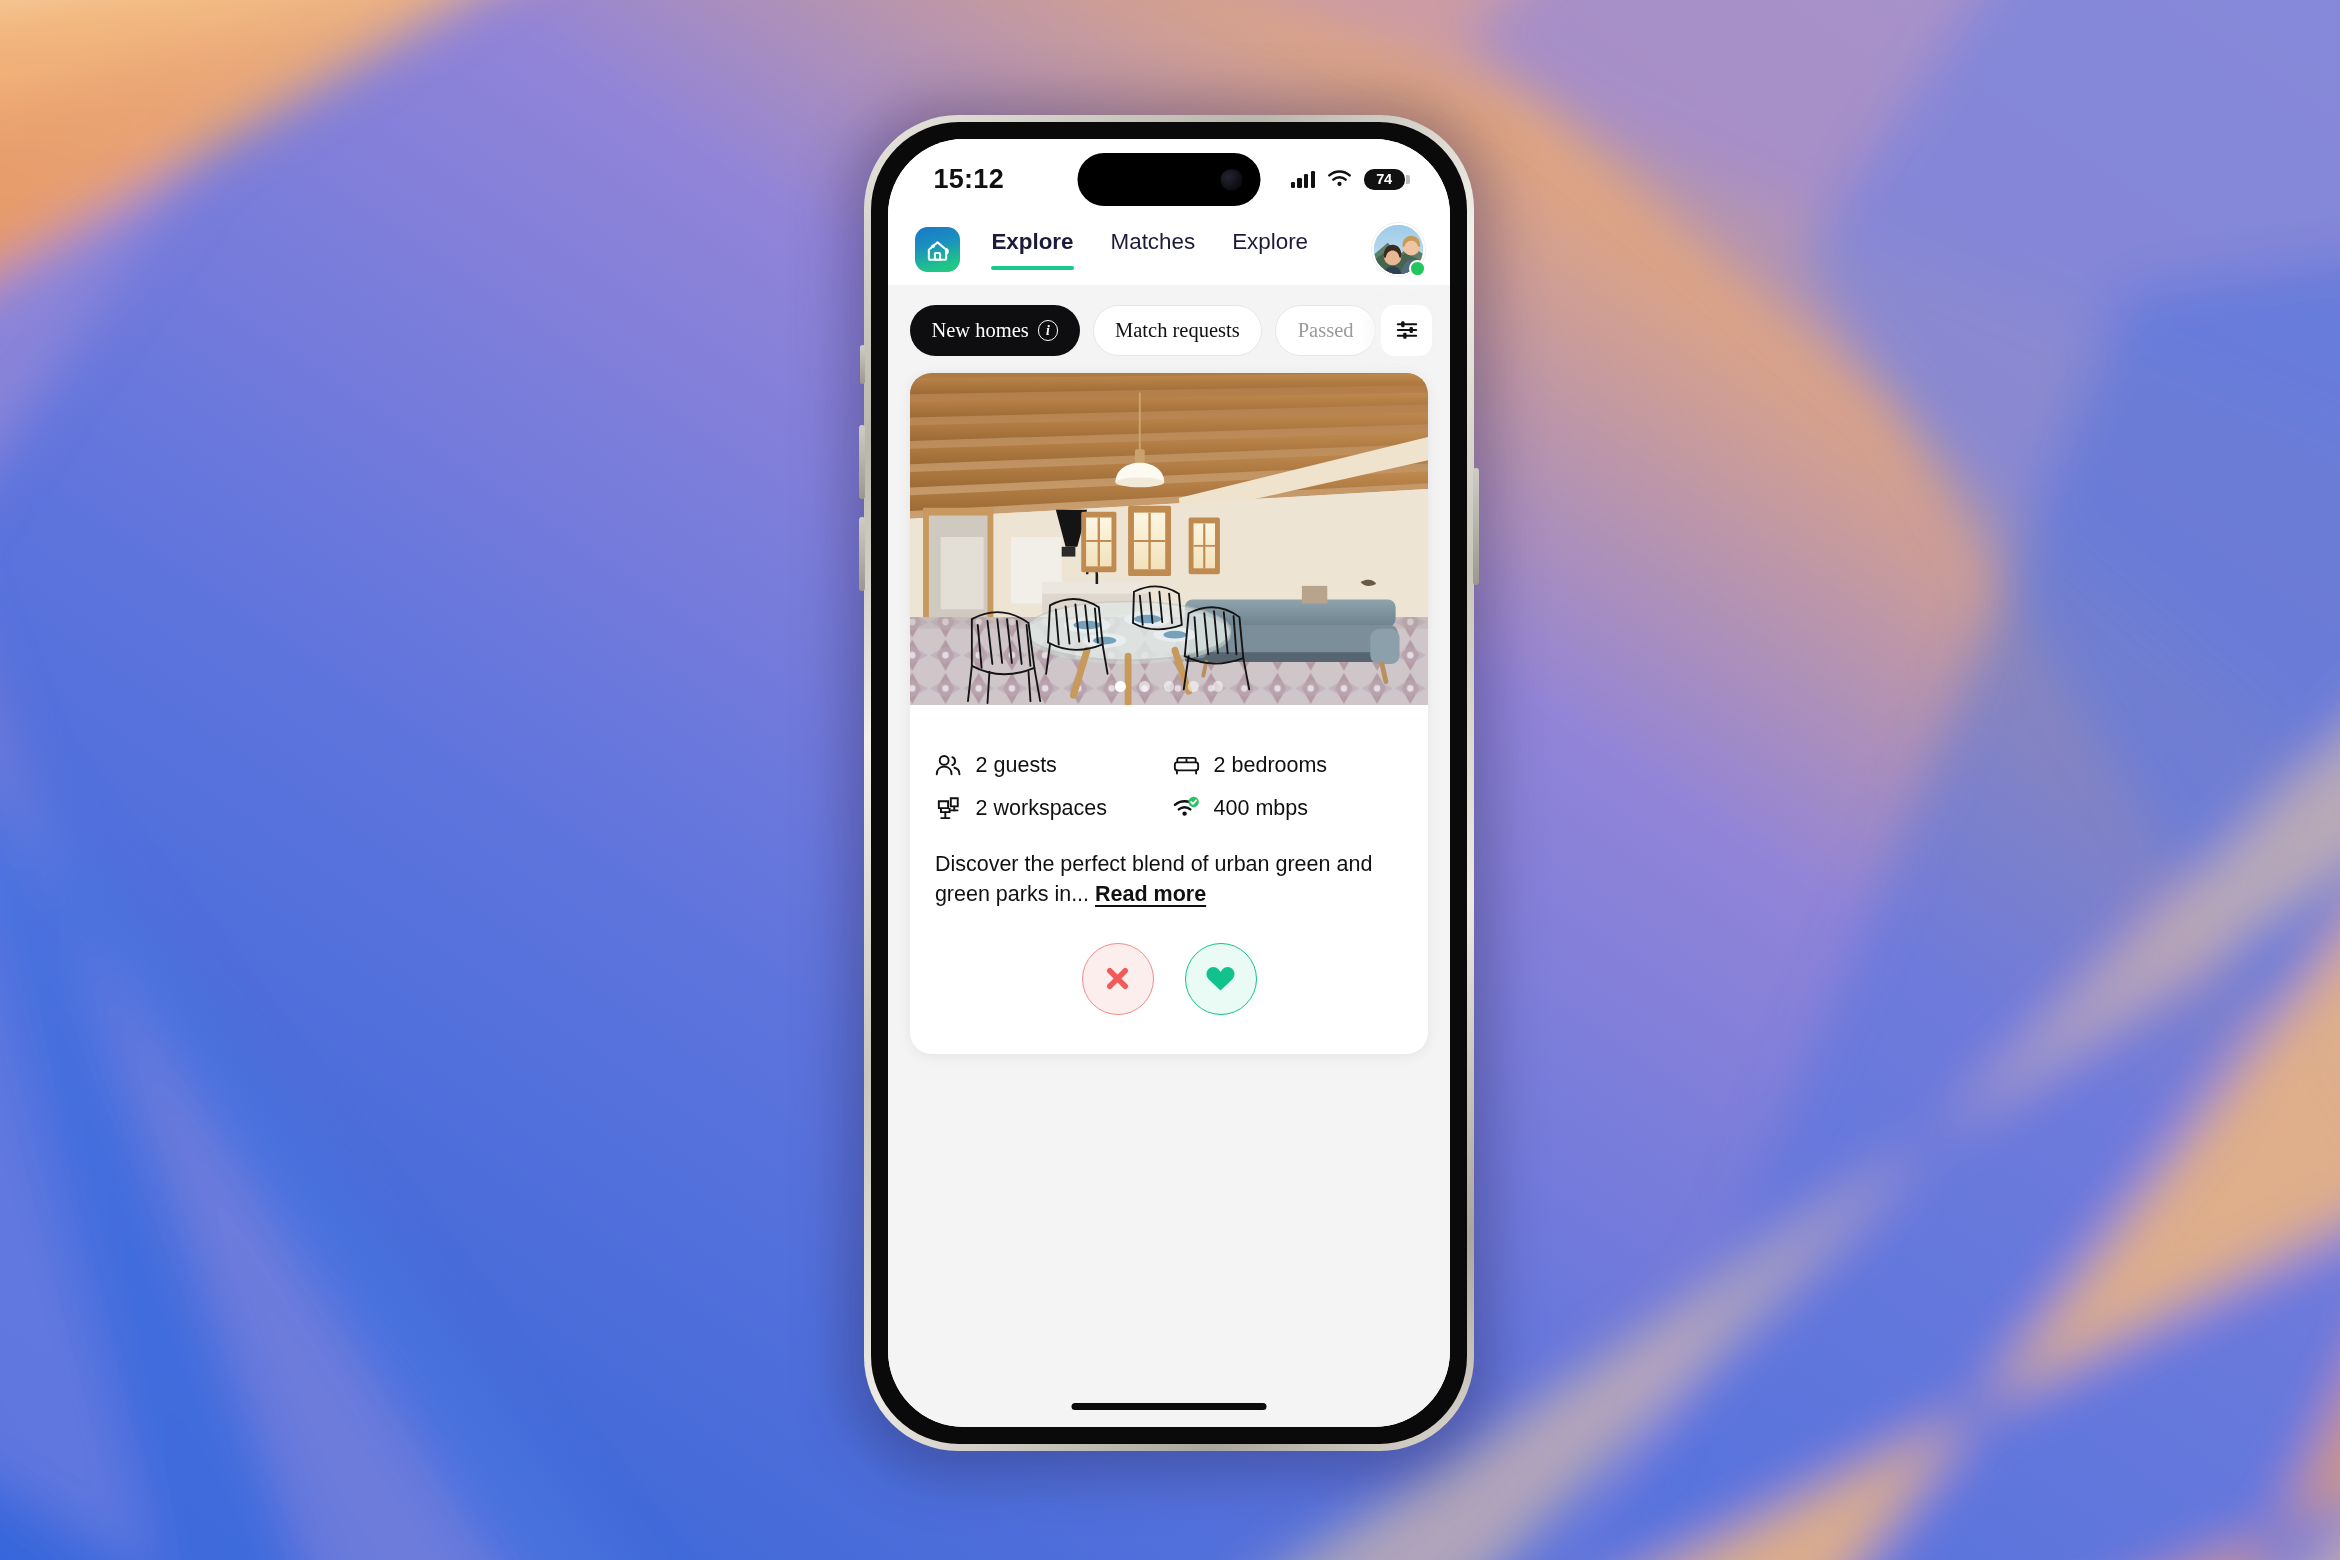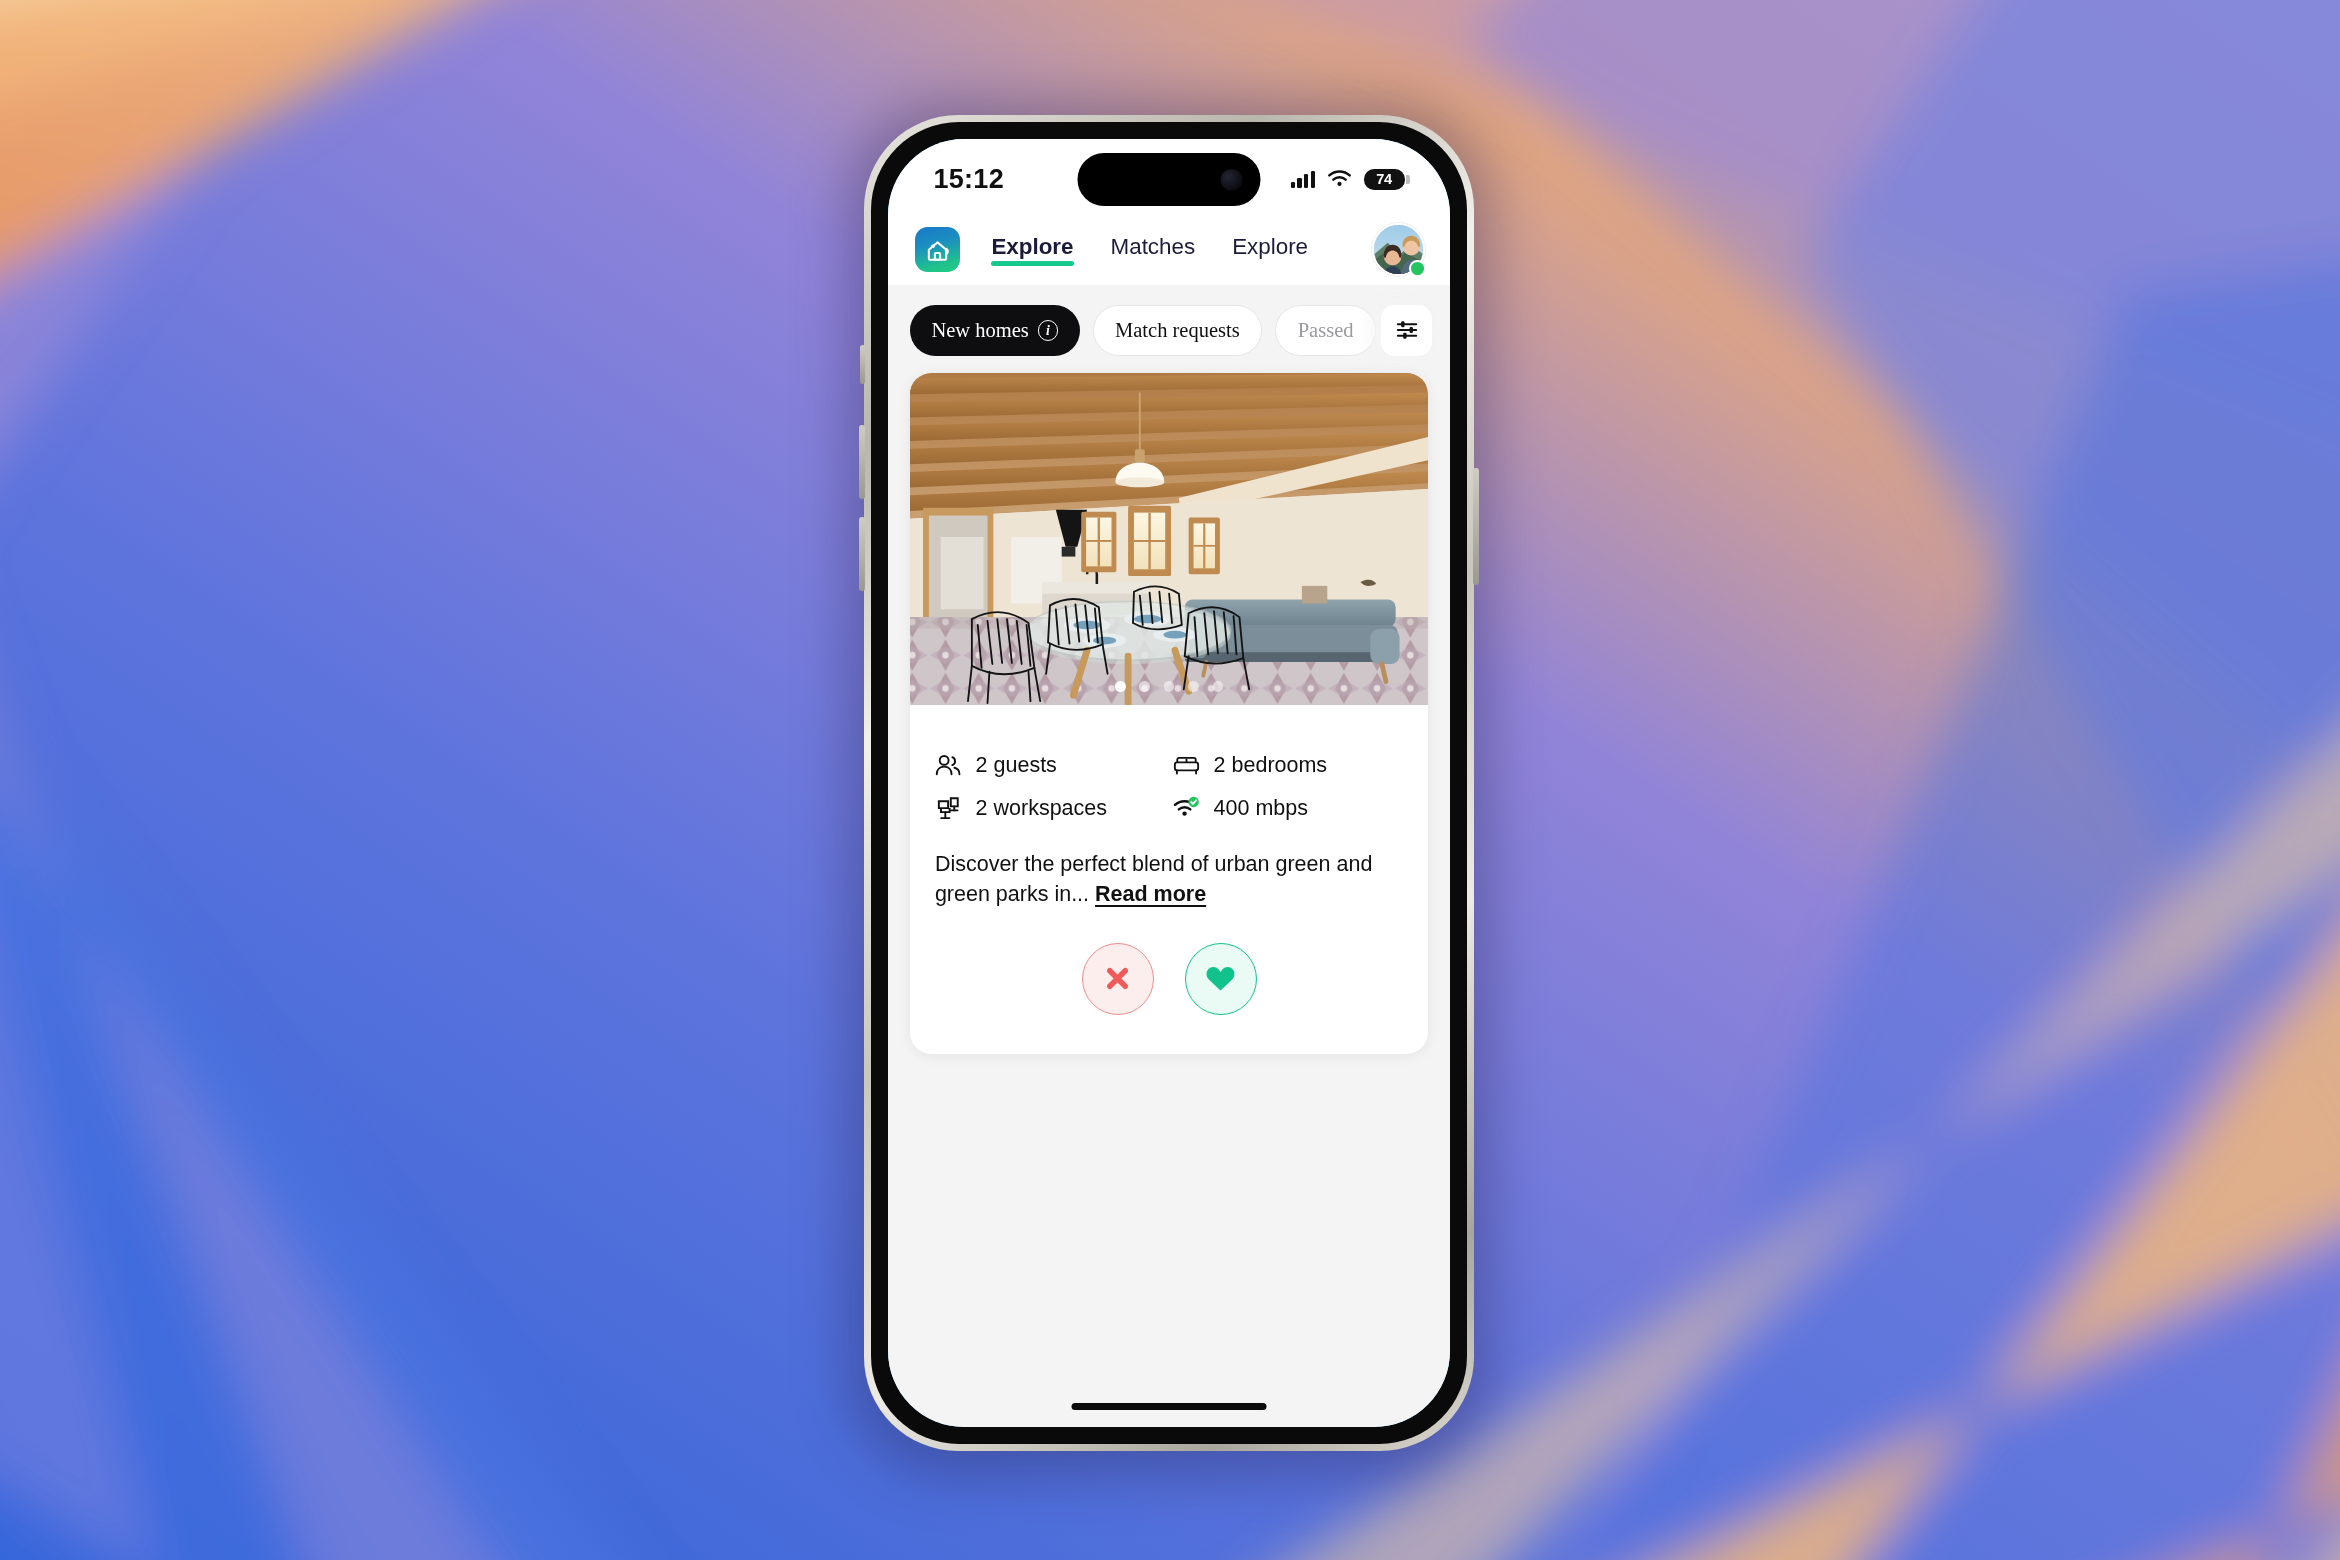--- a/index.html
+++ b/index.html
@@ -33,21 +33,21 @@
   }
   .phone-bezel{
     position:absolute; inset:6.8px;
     border-radius:88px;
     background:#0a0a0a;
     padding:10.7px;
   }
   .screen{
     position:absolute; inset:17.6px;
     border-radius:76px;
-    background:#7dd3fc;
+    background:#ffffff;
     overflow:hidden;
   }
   
   .btn-side{ position:absolute; background:linear-gradient(180deg,#cfccc3,#9b9890); border-radius:2.9px; }
   .btn-silent{ left:-3.9px; top:230px; width:4.9px; height:39px; }
   .btn-volup{ left:-4.9px; top:310px; width:5.9px; height:74px; }
   .btn-voldn{ left:-4.9px; top:402px; width:5.9px; height:74px; }
   .btn-power{ right:-4.9px; top:353px; width:5.9px; height:117px; }
 
   
@@ -89,21 +89,21 @@
     padding:0 25px 0 27px; gap:0;
   }
   .logo{
     width:45px; height:45px; border-radius:12.7px; flex:0 0 auto;
     background:linear-gradient(165deg,#1878c8 0%,#1b8fc0 38%,#1fc08d 78%,#22cd7f 100%);
     display:flex; align-items:center; justify-content:center;
   }
   .nav{ display:flex; align-items:center; gap:37px; margin-left:31px; }
   .nav-item{
     position:relative; font-size:22.4px; color:#1d1b3a; font-weight:500;
-    padding-bottom:5px; white-space:nowrap;
+    padding-bottom:14px; white-space:nowrap;
   }
   .nav-item.active{ font-weight:700; }
   .nav-item.active::after{
     content:""; position:absolute; left:0; right:0; bottom:-1px; height:4.9px;
     background:#16c98d; border-radius:2.9px;
   }
   .avatar-wrap{ margin-left:auto; position:relative; width:53px; height:53px; }
   .avatar{
     width:53px; height:53px; border-radius:50%; overflow:hidden;
     border:2px solid #fff; box-shadow:0 0 0 1px rgba(0,0,0,.06);

